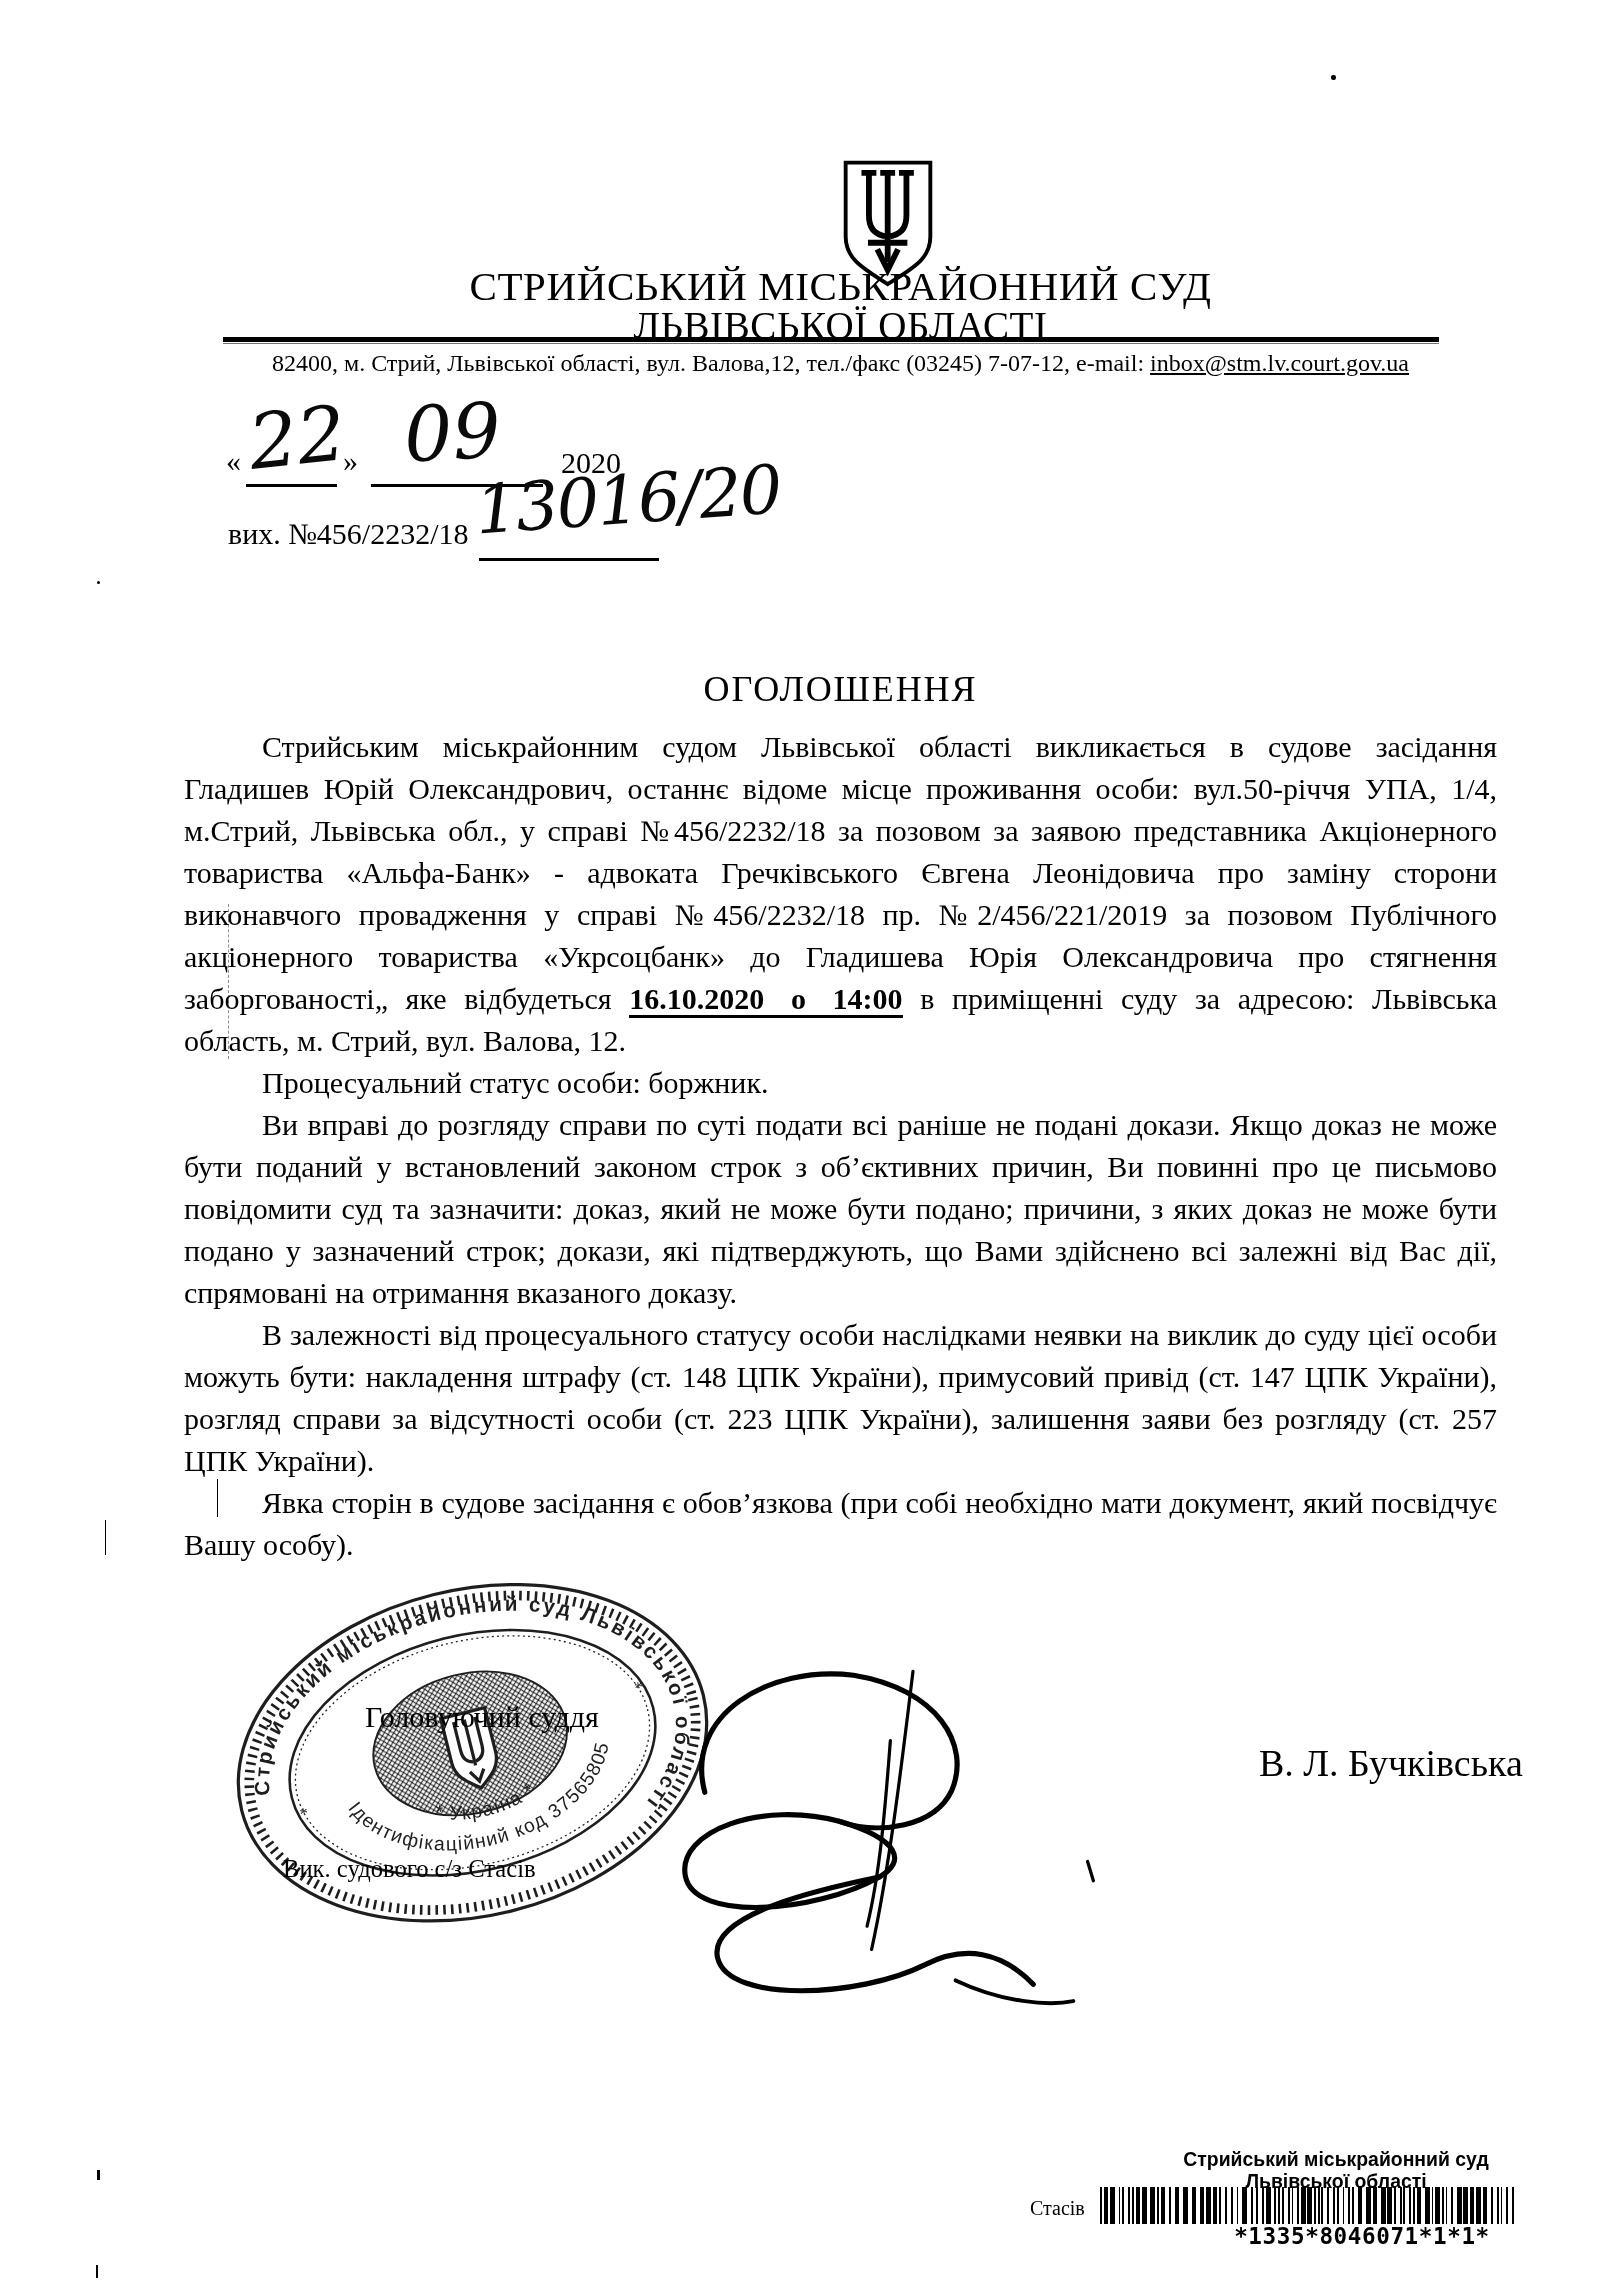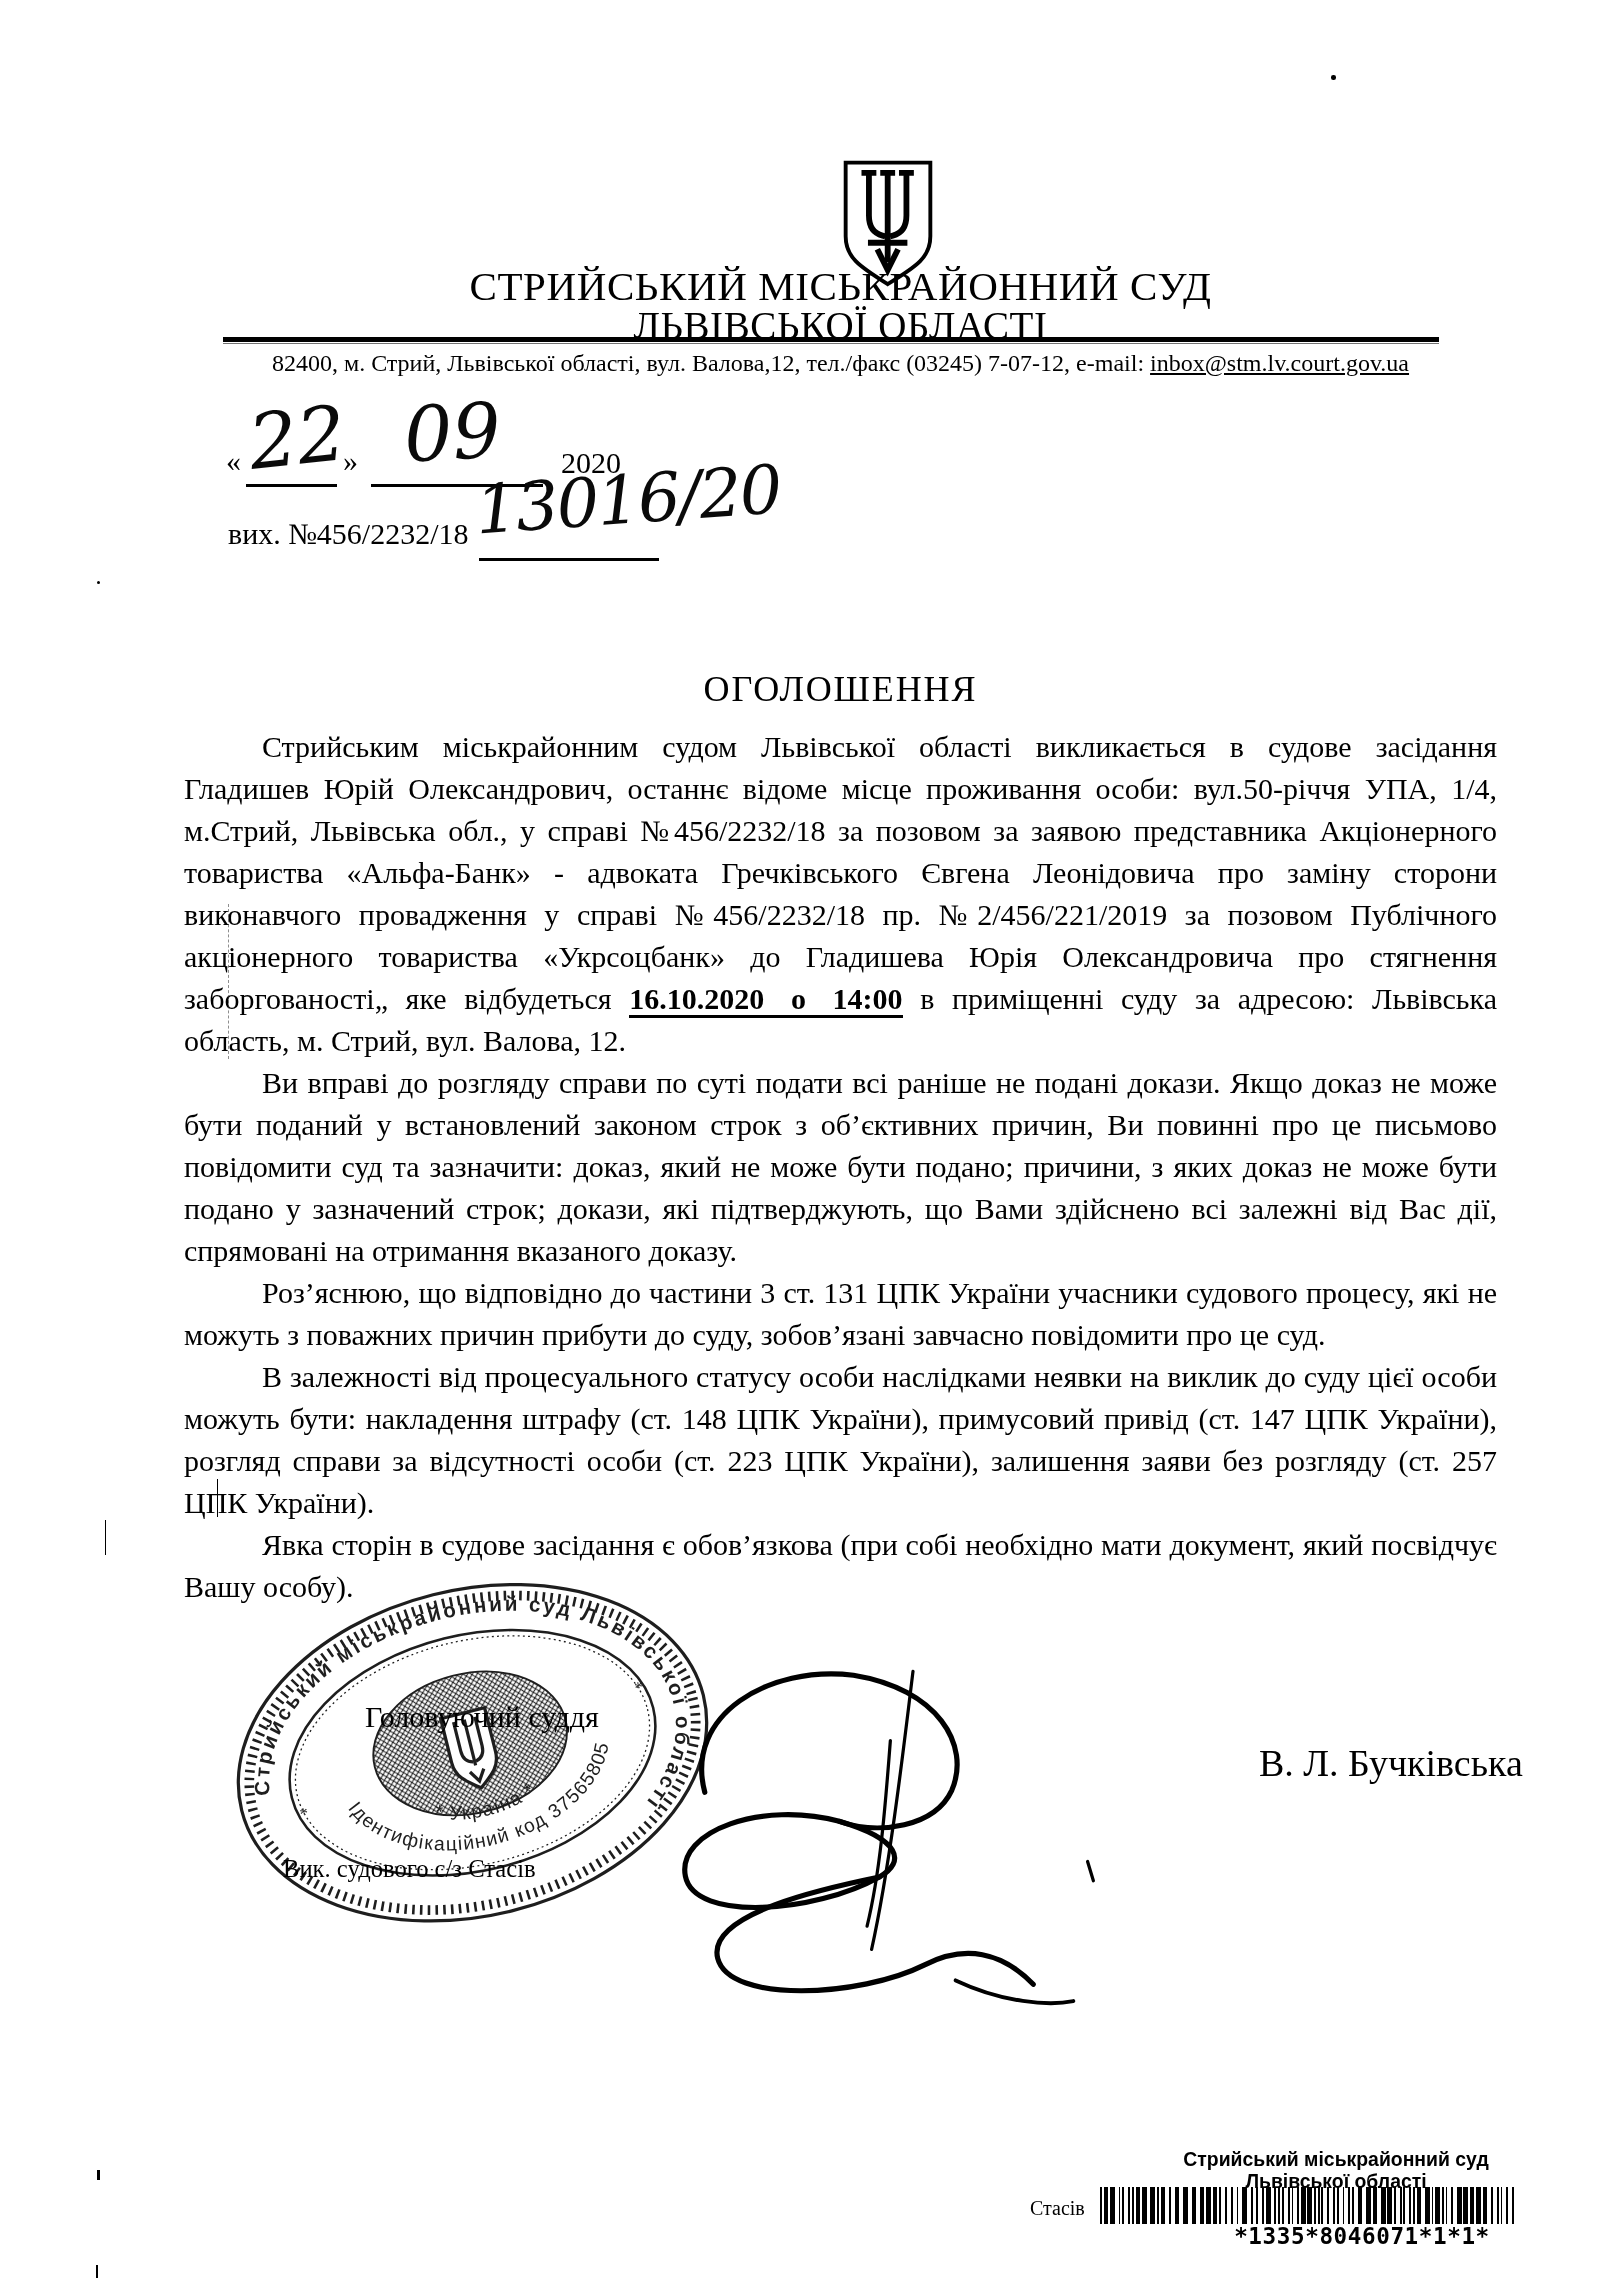--- a/index.html
+++ b/index.html
@@ -79,22 +79,22 @@
   <div class="abs hand hand-day">22</div>
   <div class="abs hand hand-month">09</div>
   <div class="abs ref-text" style="left:228px;top:517px;">вих. №456/2232/18</div>
   <div class="abs uline" style="left:479px;top:558px;width:180px;height:3.2px;"></div>
   <div class="abs hand hand-num">13016/20</div>
 
   <div class="abs doc-title">ОГОЛОШЕННЯ</div>
 
   <div class="abs body-text">
     <p><span>Стрийським міськрайонним судом Львівської області викликається в судове засідання Гладишев Юрій Олександрович, останнє відоме місце проживання особи: вул.50-річчя УПА, 1/4, м.Стрий, Львівська обл., у справі №456/2232/18 за позовом за заявою представника Акціонерного товариства «Альфа-Банк» - адвоката Гречківського Євгена Леонідовича про заміну сторони виконавчого провадження у справі №456/2232/18 пр. №2/456/221/2019 за позовом Публічного акціонерного товариства «Укрсоцбанк» до Гладишева Юрія Олександровича про стягнення заборгованості„ яке відбудеться </span><span class="dt">16.10.2020  о  14:00</span><span> в приміщенні суду за адресою: Львівська область, м. Стрий, вул. Валова, 12.</span></p>
+    <p>Процесуальний статус особи: боржник.</p>
     <p>Ви вправі до розгляду справи по суті подати всі раніше не подані докази. Якщо доказ не може бути поданий у встановлений законом строк з об’єктивних причин, Ви повинні про це письмово повідомити суд та зазначити: доказ, який не може бути подано; причини, з яких доказ не може бути подано у зазначений строк; докази, які підтверджують, що Вами здійснено всі залежні від Вас дії, спрямовані на отримання вказаного доказу.</p>
-    <p>Роз’яснюю, що відповідно до частини 3 ст. 131 ЦПК України учасники судового процесу, які не можуть з поважних причин прибути до суду, зобов’язані завчасно повідомити про це суд.</p>
     <p>В залежності від процесуального статусу особи наслідками неявки на виклик до суду цієї особи можуть бути: накладення штрафу (ст. 148 ЦПК України), примусовий привід (ст. 147 ЦПК України), розгляд справи за відсутності особи (ст. 223 ЦПК України), залишення заяви без розгляду (ст. 257 ЦПК України).</p>
     <p>Явка сторін в судове засідання є обов’язкова (при собі необхідно мати документ, який посвідчує Вашу особу).</p>
   </div>
 
   <div class="abs judge-role">Головуючий суддя</div>
   <div class="abs clerk-line">Вик. судового с/з Стасів</div>
   <div class="abs judge-name">В. Л. Бучківська</div>
 
   <div class="abs stamp">
     <svg width="505" height="362" viewBox="0 0 780 560">

